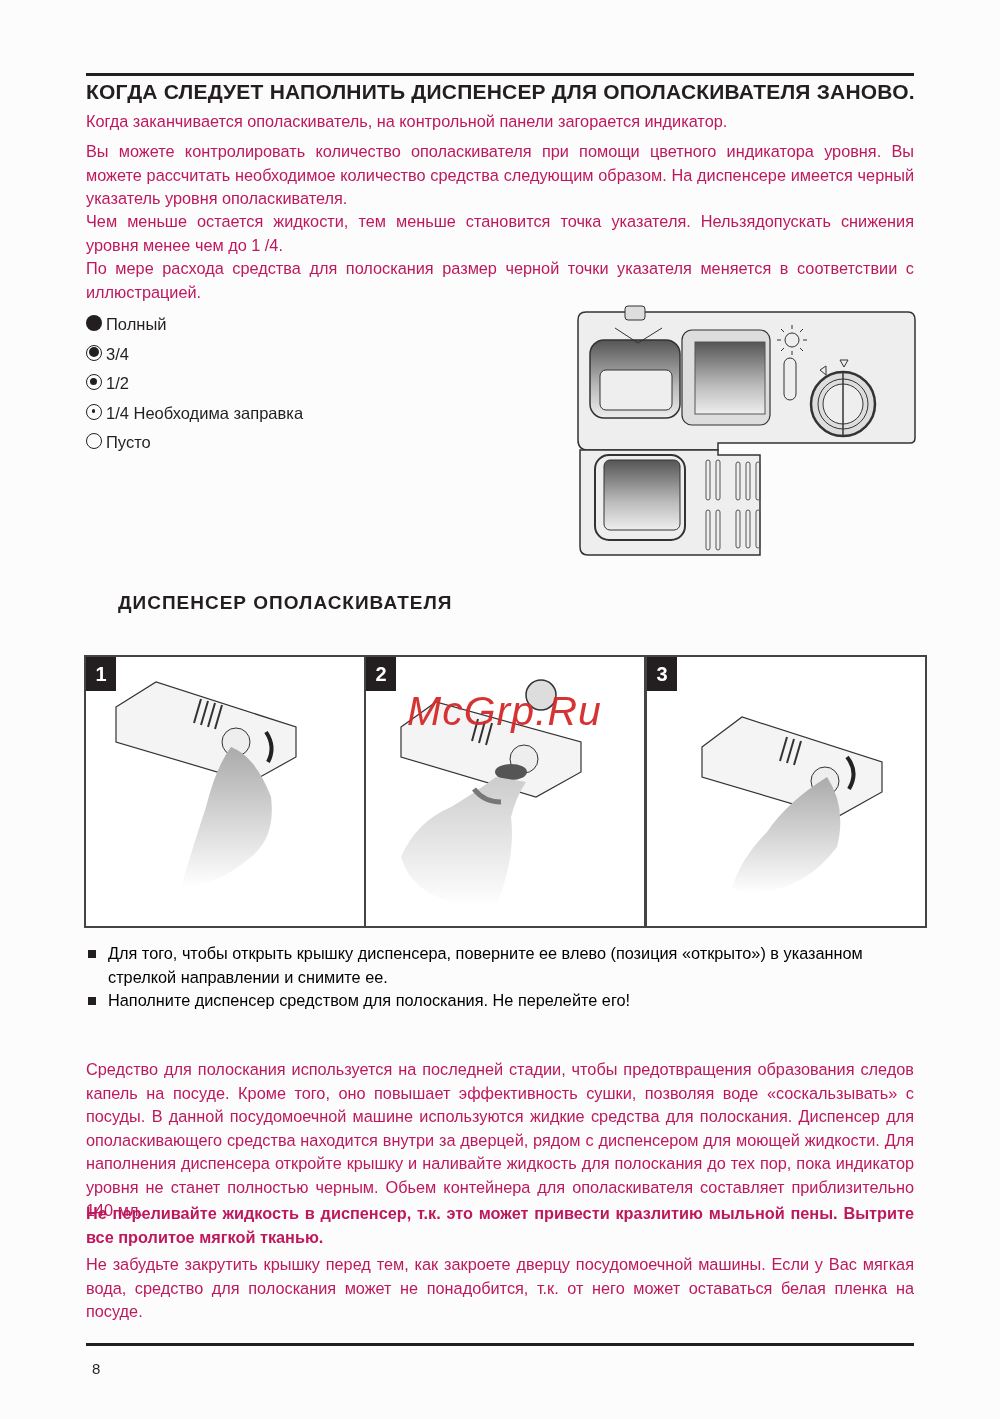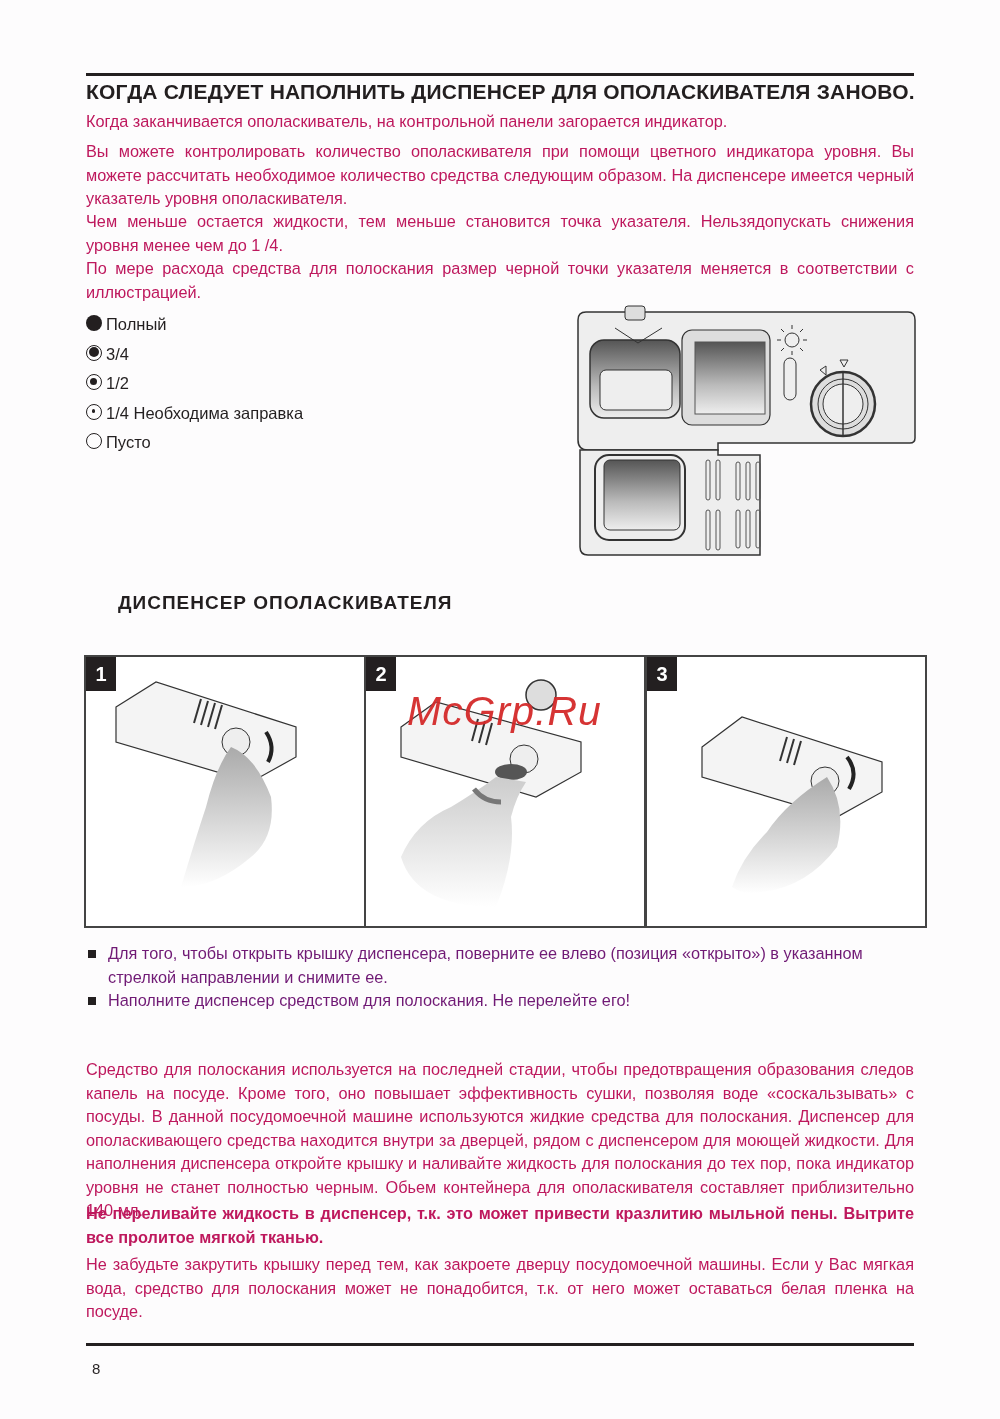--- a/index.html
+++ b/index.html
@@ -10,21 +10,21 @@
   .h-small { position:absolute; left:86px; top:80px; font-weight:bold; font-size:21px; letter-spacing:0.2px; }
   .para { position:absolute; left:86px; width:828px; font-size:16.3px; line-height:23.5px; color:#be185d; }
   .para.just { text-align:justify; }
   .legend { position:absolute; left:86px; top:315px; }
   .legend-item { display:flex; align-items:flex-start; height:29.5px; font-size:16.5px; }
   .dot { width:16px; height:16px; margin-right:4px; position:relative; box-sizing:border-box; border-radius:50%; }
   .h-large { position:absolute; left:86px; top:592px; font-weight:bold; font-size:19px; letter-spacing:1px;margin-left:32px; }
   .panel { position:absolute; top:655px; width:282px; height:273px; border:2px solid #444; box-sizing:border-box; background:#fff; overflow:hidden; }
   .badge { position:absolute; left:0; top:0; width:30px; height:34px; background:#231f20; color:#fff; font-weight:bold; font-size:20px; display:flex; align-items:center; justify-content:center; }
   .panel svg { position:absolute; left:0; top:0; }
-  .bullets { position:absolute; left:86px; top:942px; width:840px; font-size:16.3px; line-height:23.5px; color:#701a75; }
+  .bullets { position:absolute; left:86px; top:942px; width:840px; font-size:16.3px; line-height:23.5px; color:#000000; }
   .bullet { display:flex; }
   .bullet .sq { width:8px; height:8px; background:#231f20; margin:8px 12px 0 2px; flex:none; }
   .bold-p { font-weight:bold; }
   .watermark { position:absolute; left:407px; top:688px; font-size:41px; color:#d42a2a; font-style:italic; letter-spacing:1px; opacity:0.95;text-align:center; }
   .page-num { position:absolute; left:92px; top:1360px; font-size:15px; color:#2b2627; }
   .diagram { position:absolute; left:570px; top:300px; }
 </style>
 </head>
 <body>
 

